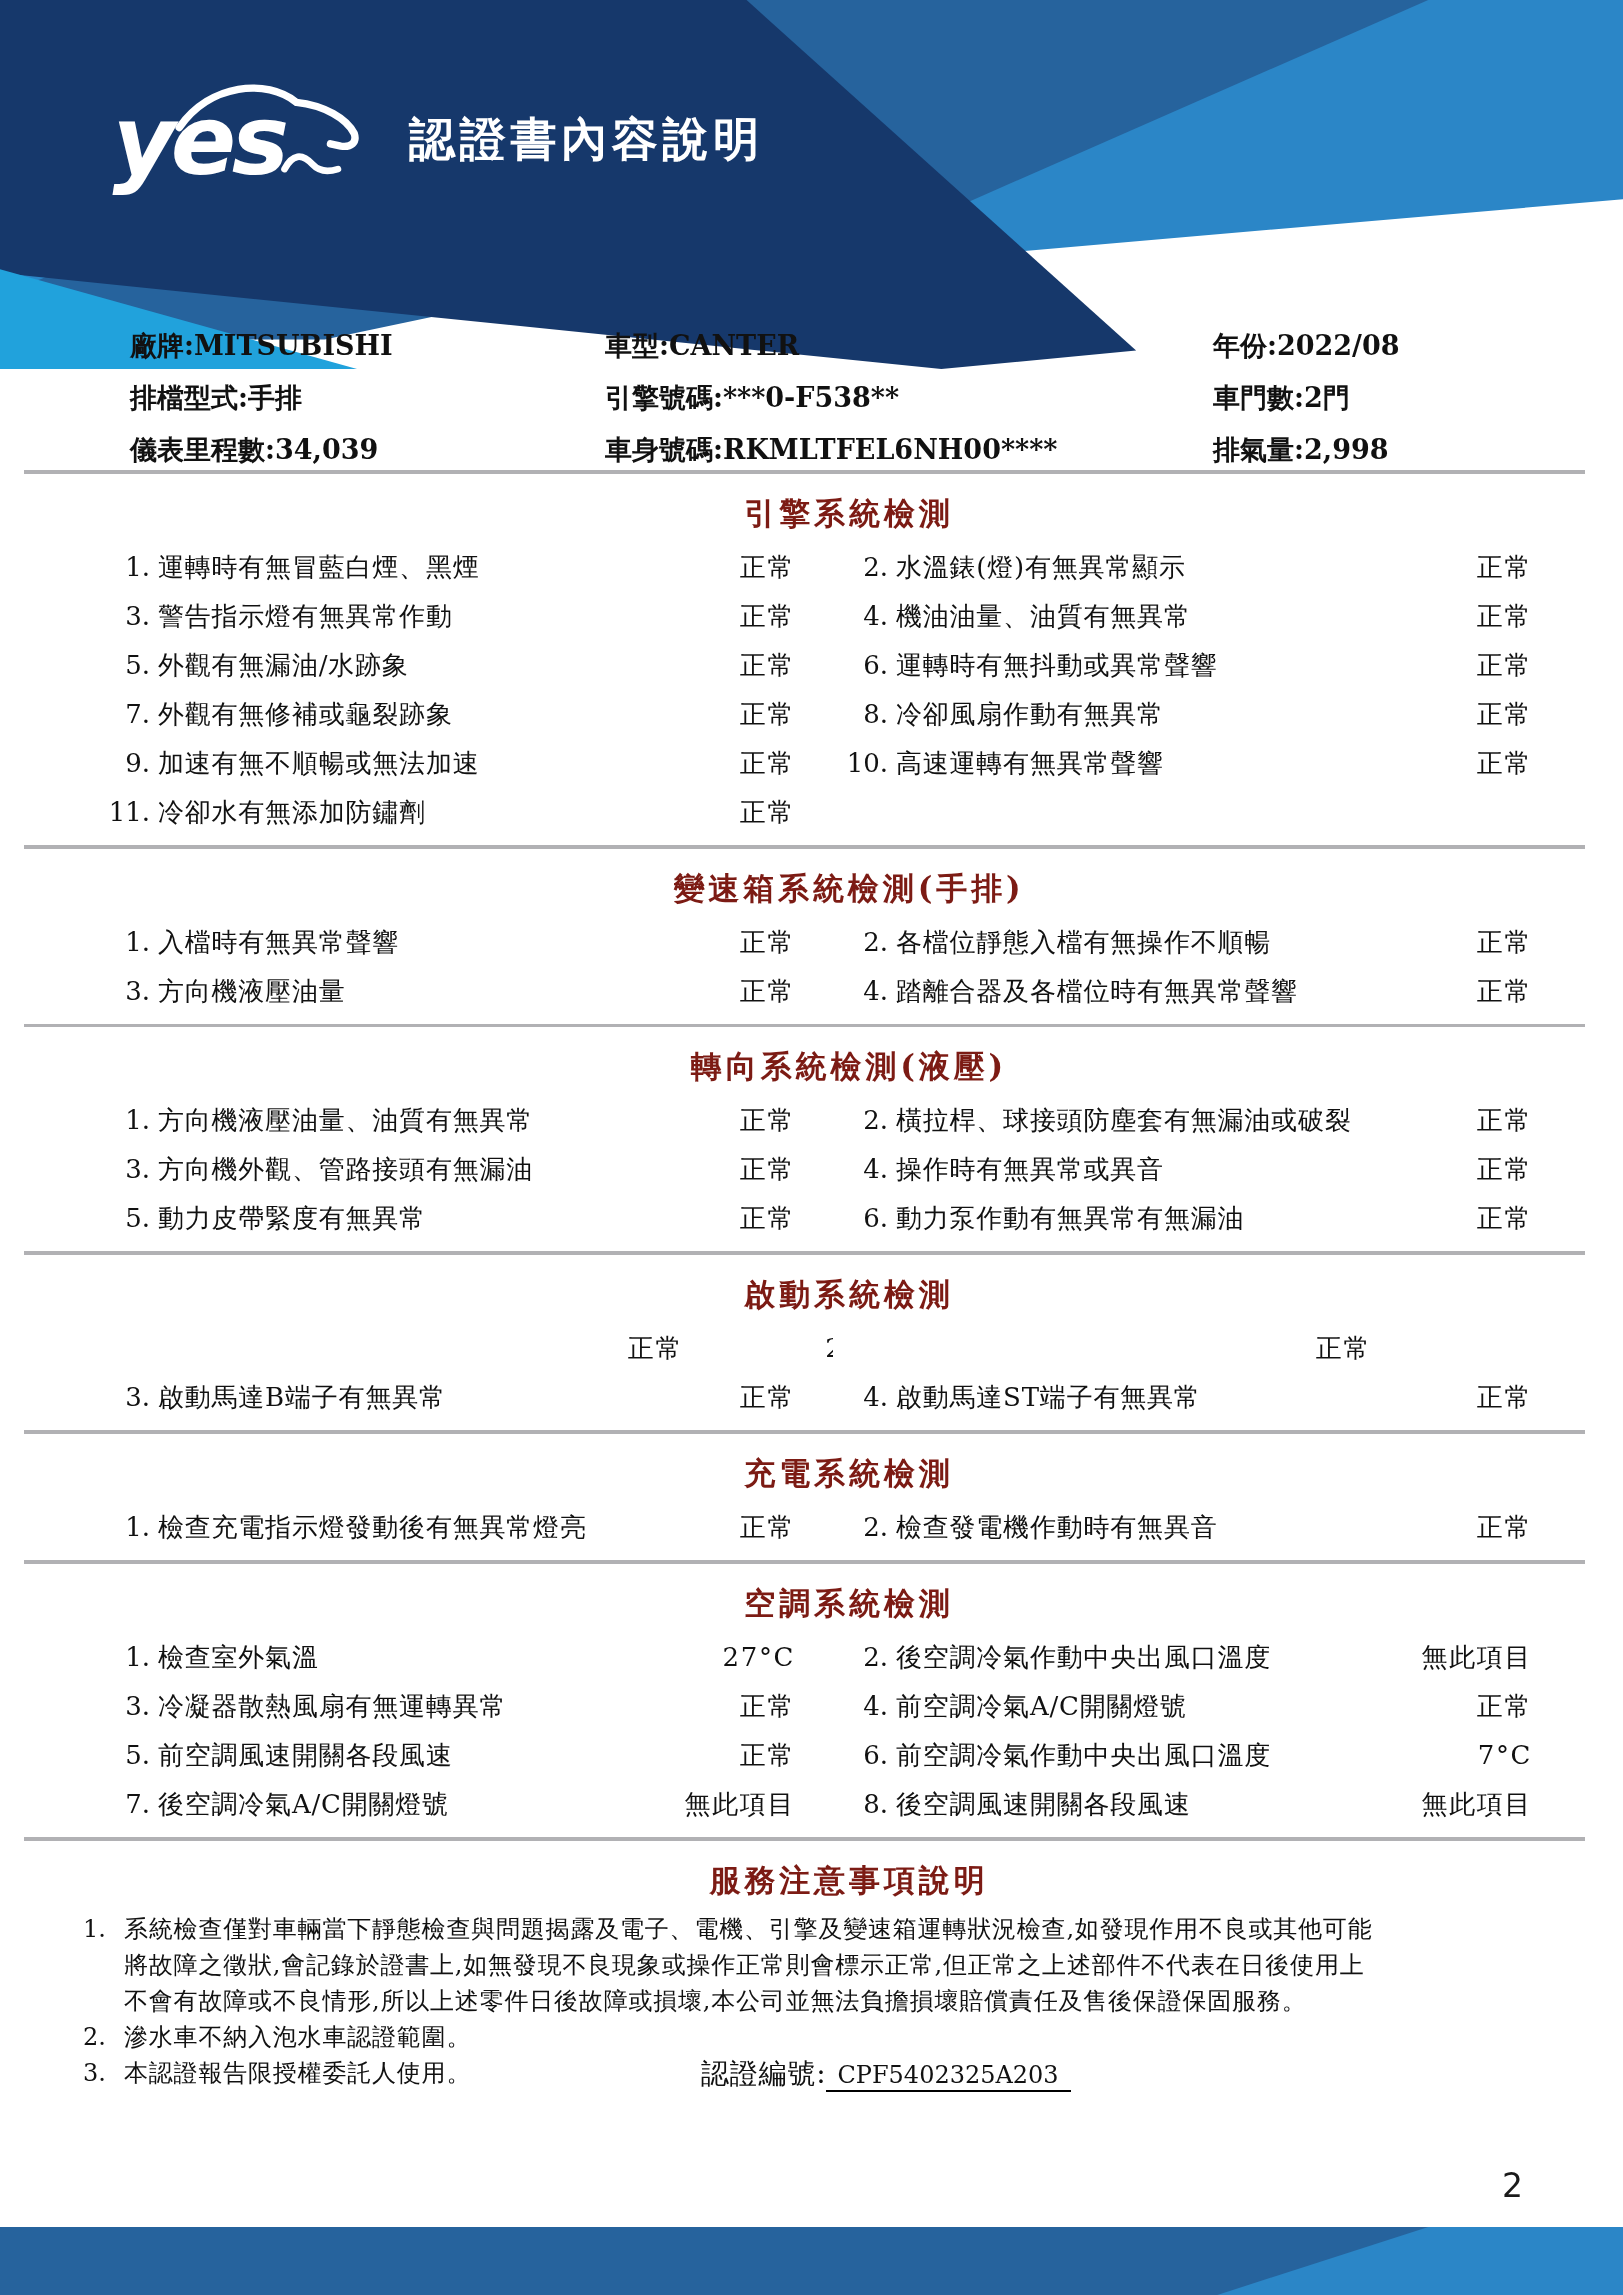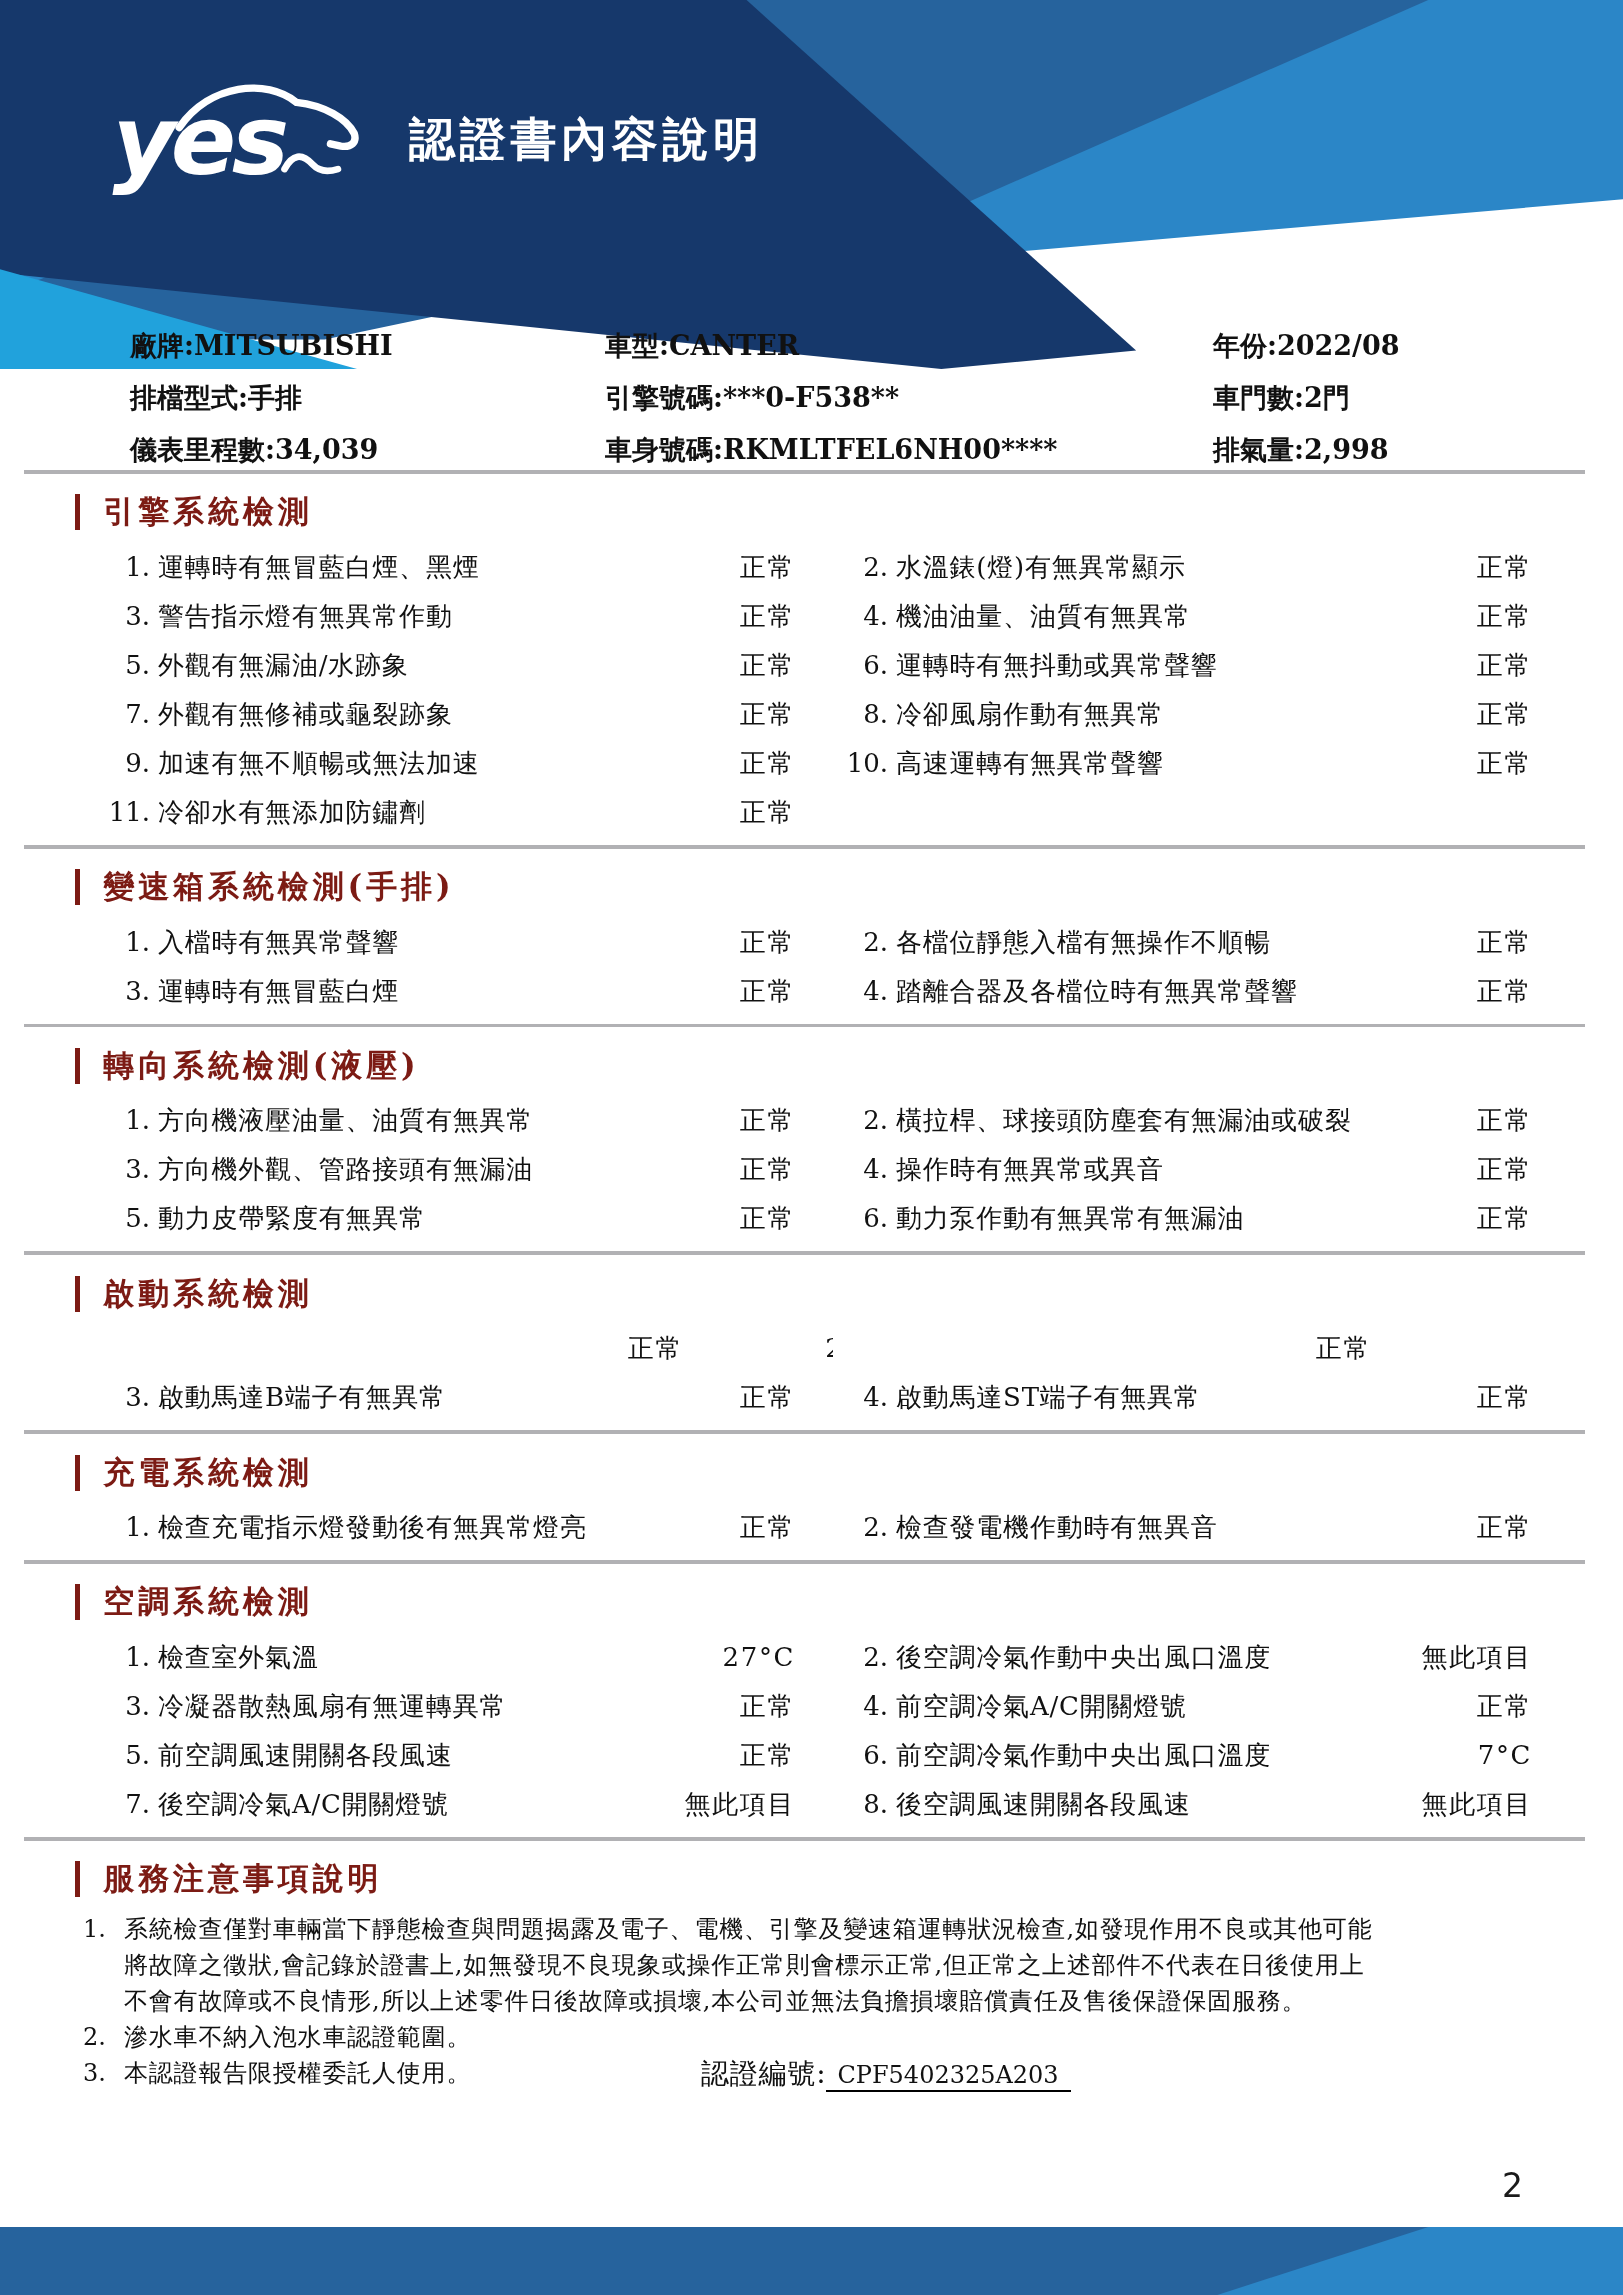--- a/index.html
+++ b/index.html
@@ -21,21 +21,21 @@
 
   
   .vehicle-info{position:absolute;top:320px;left:0;width:100%;z-index:2;}
   .vi-col{position:absolute;top:0;font-weight:bold;}
   .vi-row{height:52px;line-height:52px;font-size:27px;white-space:nowrap;}
 
   
   #sections{position:absolute;top:470px;left:0;width:1623px;z-index:2;}
   .divider{height:3.9px;background:#B1B1B4;margin:0 38px 0 23.6px;}
   .sec{padding-bottom:7.9px;}
-  .sec-head{display:flex;align-items:center;margin:19px 0 0 75px;height:39px;}
+  .sec-head{display:flex;align-items:center;margin:19px 0 0 75px;height:39px;flex-direction:column;}
   .bar{display:inline-block;width:4.7px;height:36px;background:#7C1B14;margin-right:23.6px;}
   h2.sec-title{margin:0;font-size:31px;font-weight:bold;color:#7C1B14;letter-spacing:3.9px;
       font-family:"DejaVu Serif","Liberation Serif",serif;}
   .rows{margin-top:11px;}
   .row{height:49px;display:grid;grid-template-columns:601px 112px 38px 538px 161px;
       padding-left:82px;align-items:center;font-size:26px;}
   .item{white-space:nowrap;overflow:hidden;}
   .item .no{display:inline-block;width:68px;text-align:right;}
   .item.r .no{width:55px;}
   .item .txt{padding-left:7.9px;letter-spacing:0.8px;}
@@ -157,21 +157,21 @@
         </div>
         <div class="rows">
           <div class="row">
             <div class="item"><span class="no">1.</span><span class="txt">入檔時有無異常聲響</span></div>
             <div class="status">正常</div>
             <div class="gap"></div>
             <div class="item r"><span class="no">2.</span><span class="txt">各檔位靜態入檔有無操作不順暢</span></div>
             <div class="status">正常</div>
           </div>
           <div class="row">
-            <div class="item"><span class="no">3.</span><span class="txt">運轉時有無冒藍白煙</span></div>
+            <div class="item"><span class="no">3.</span><span class="txt">方向機液壓油量</span></div>
             <div class="status">正常</div>
             <div class="gap"></div>
             <div class="item r"><span class="no">4.</span><span class="txt">踏離合器及各檔位時有無異常聲響</span></div>
             <div class="status">正常</div>
           </div>
         </div>
       </section>
       <section class="sec">
         <div class="divider"></div>
         <div class="sec-head">

